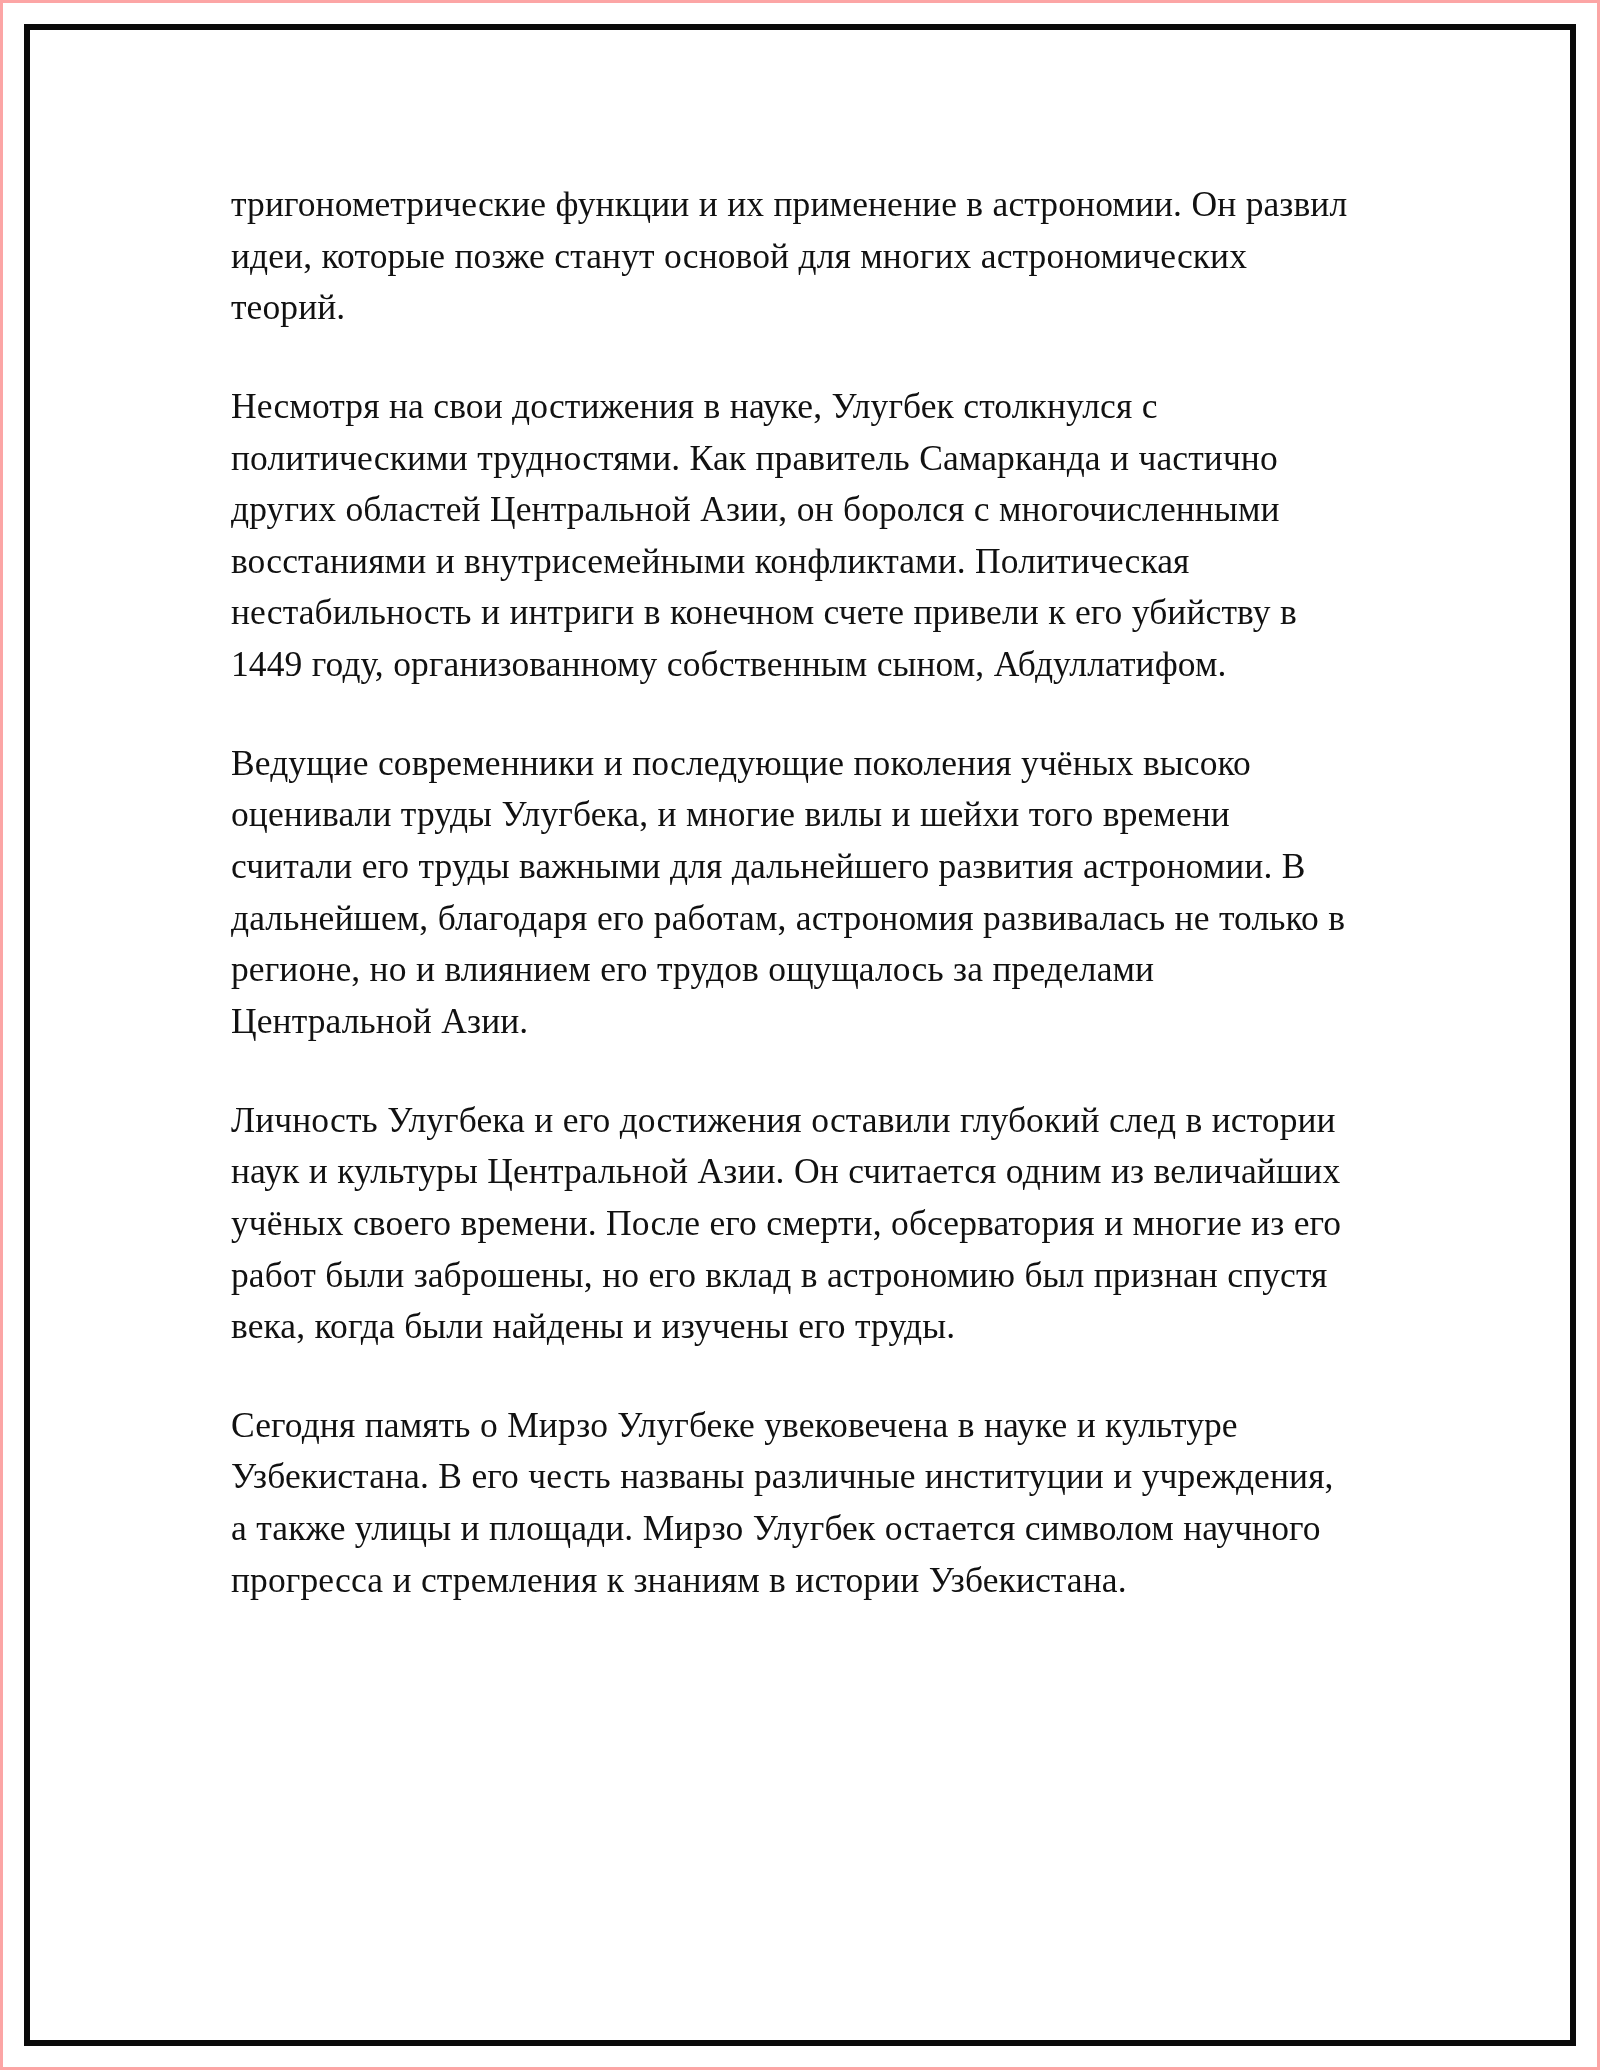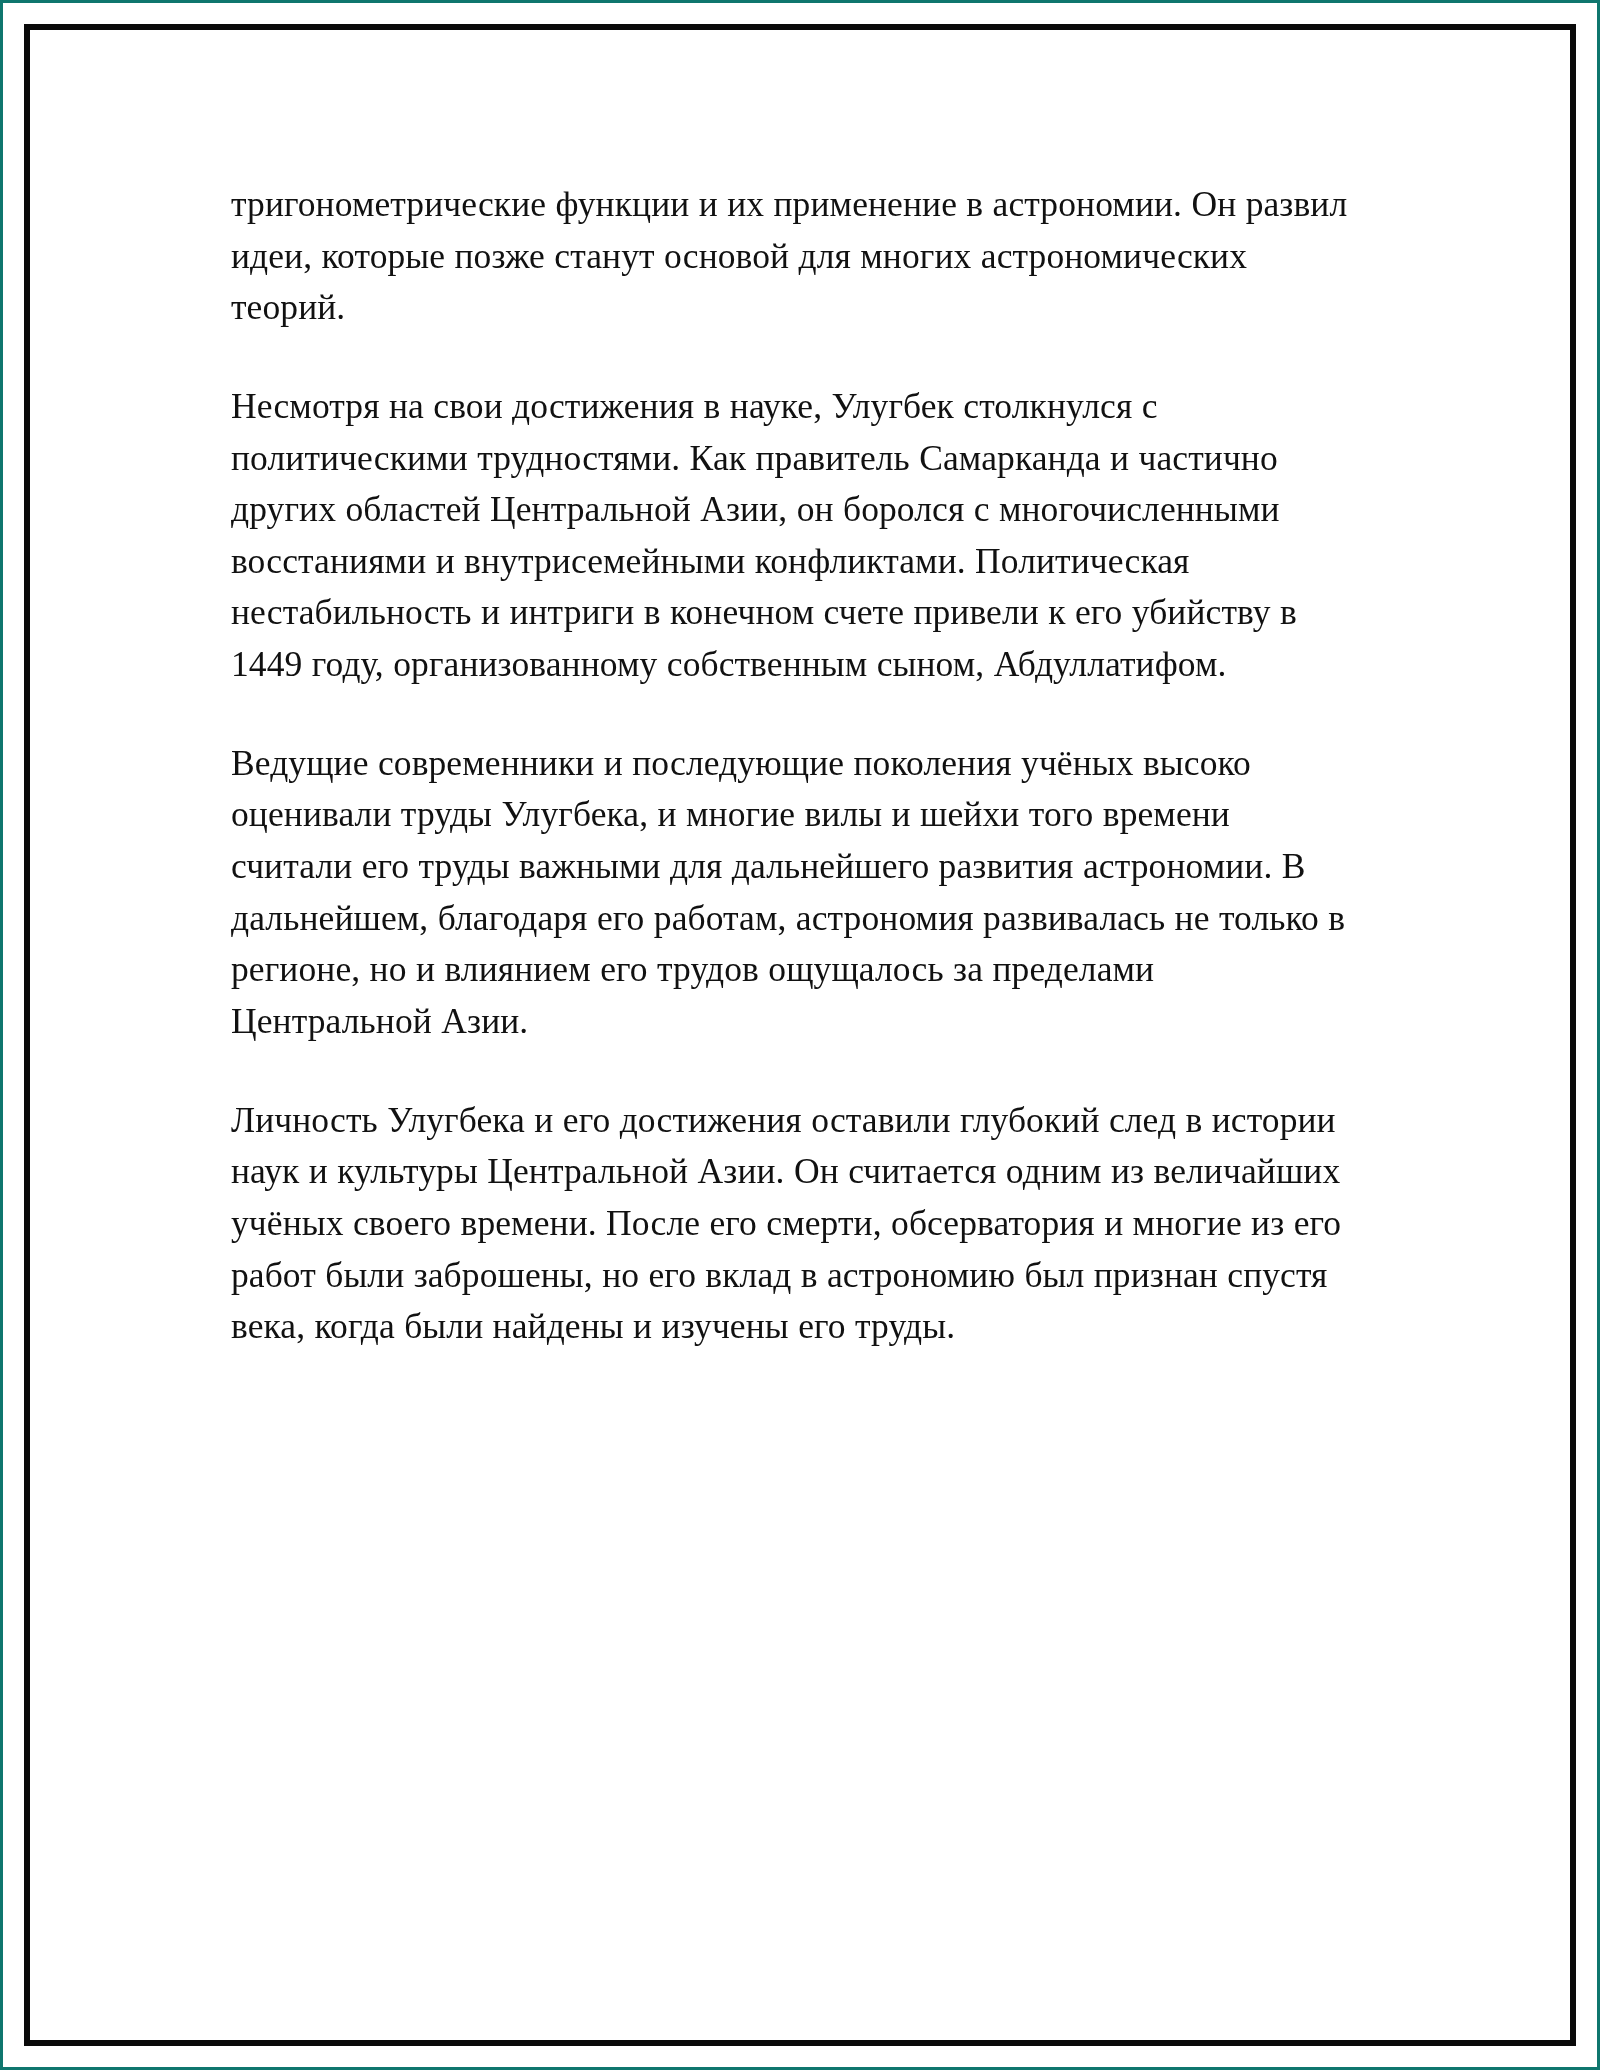--- a/index.html
+++ b/index.html
@@ -8,21 +8,21 @@
     background: #ffffff;
   }
 
   .page-frame {
     position: relative;
     width: 1600px;
     height: 2070px;
     box-sizing: border-box;
     background: #ffffff;
     
-    border: 3px solid #0f766e;
+    border: 3px solid #fca5a5;
     overflow: hidden;
   }
 
   .page-inner-rule {
     position: absolute;
     left: 21px;
     top: 21px;
     right: 21px;
     bottom: 21px;
     border: 6px solid #0a0a0a;
@@ -63,16 +63,17 @@
   <div class="page-body">
 
     <p class="doc-paragraph">тригонометрические функции и их применение в астрономии. Он развил идеи, которые позже станут основой для многих астрономических теорий.</p>
 
     <p class="doc-paragraph">Несмотря на свои достижения в науке, Улугбек столкнулся с политическими трудностями. Как правитель Самарканда и частично других областей Центральной Азии, он боролся с многочисленными восстаниями и внутрисемейными конфликтами. Политическая нестабильность и интриги в конечном счете привели к его убийству в 1449 году, организованному собственным сыном, Абдуллатифом.</p>
 
     <p class="doc-paragraph">Ведущие современники и последующие поколения учёных высоко оценивали труды Улугбека, и многие вилы и шейхи того времени считали его труды важными для дальнейшего развития астрономии. В дальнейшем, благодаря его работам, астрономия развивалась не только в регионе, но и влиянием его трудов ощущалось за пределами Центральной Азии.</p>
 
     <p class="doc-paragraph">Личность Улугбека и его достижения оставили глубокий след в истории наук и культуры Центральной Азии. Он считается одним из величайших учёных своего времени. После его смерти, обсерватория и многие из его работ были заброшены, но его вклад в астрономию был признан спустя века, когда были найдены и изучены его труды.</p>
 
+    <p class="doc-paragraph">Сегодня память о Мирзо Улугбеке увековечена в науке и культуре Узбекистана. В его честь названы различные институции и учреждения, а также улицы и площади. Мирзо Улугбек остается символом научного прогресса и стремления к знаниям в истории Узбекистана.</p>
 
   </div>
 
 </div>
 
 </body></html>

